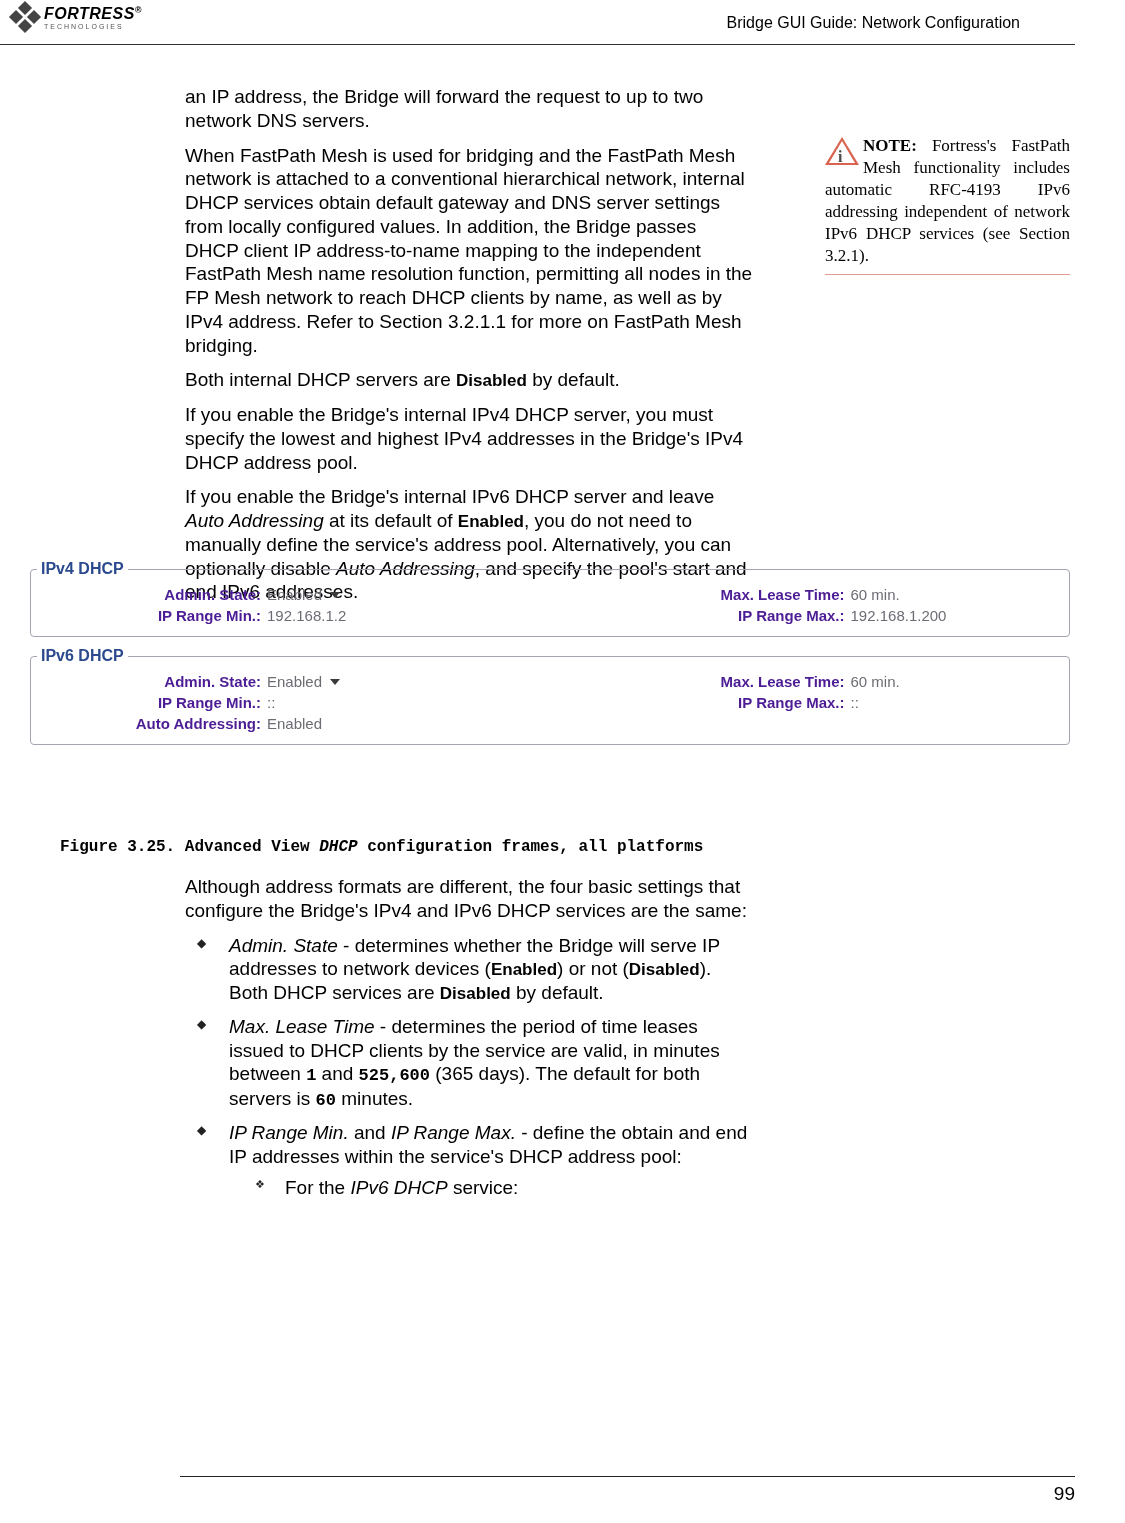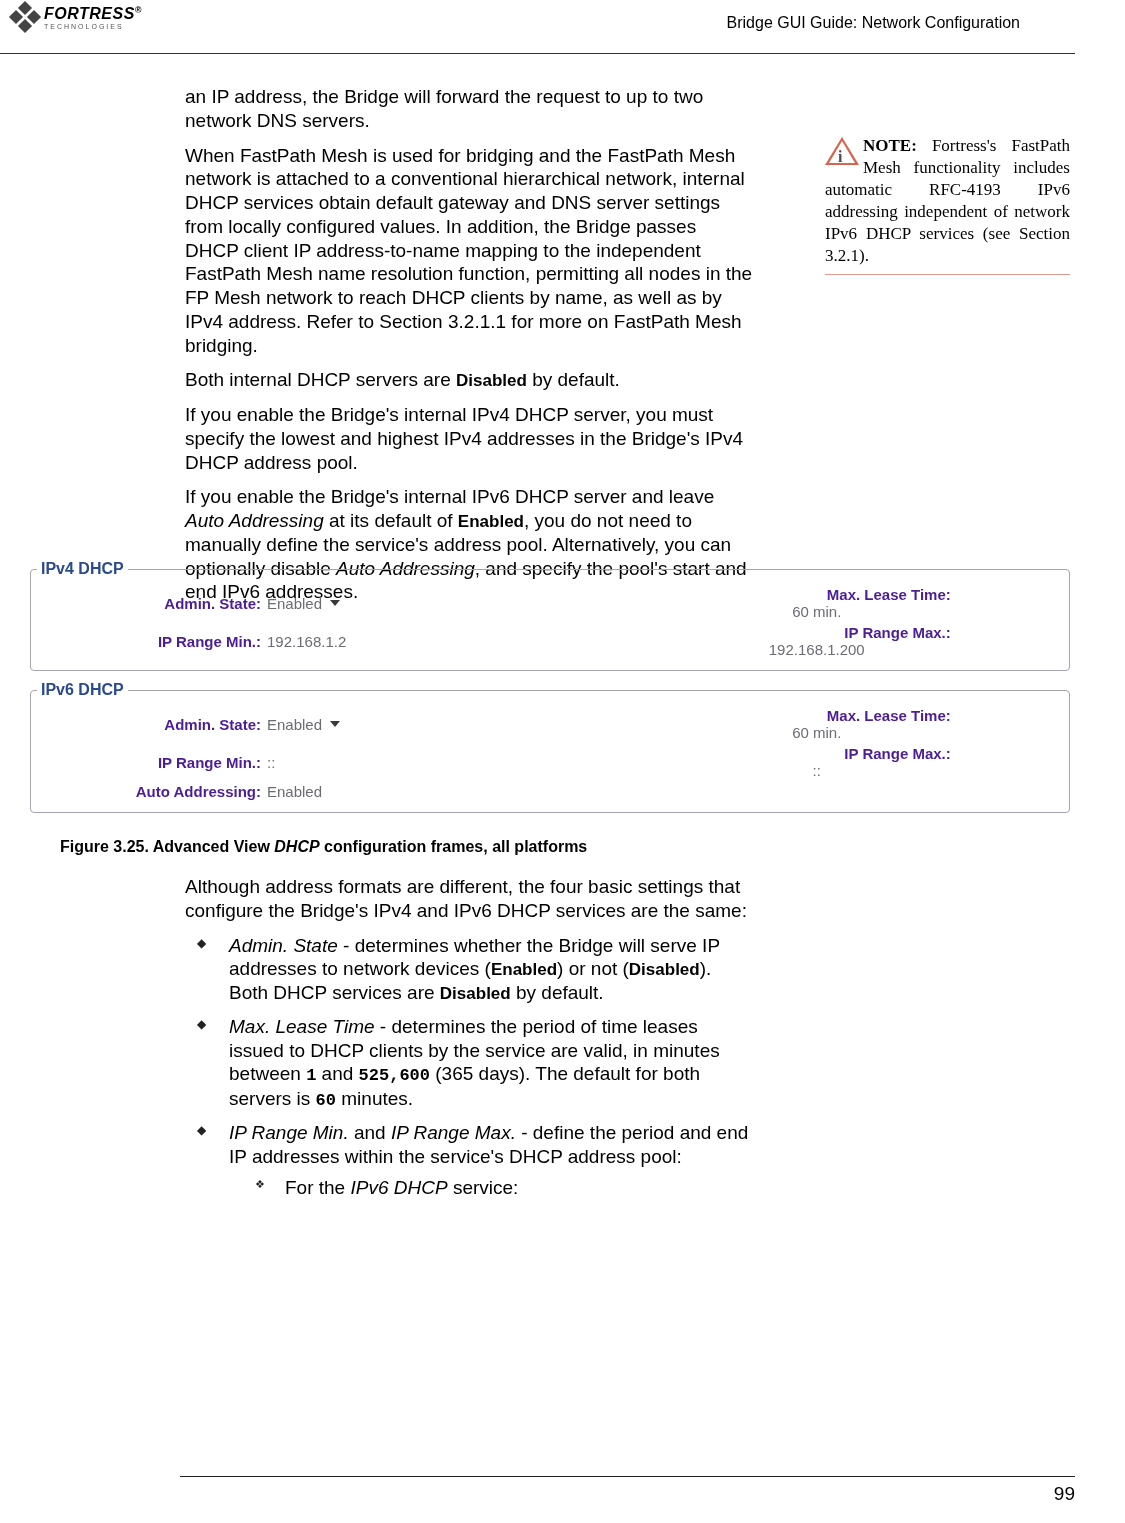--- a/index.html
+++ b/index.html
@@ -6,21 +6,21 @@
     body {
       font-family: Arial, Helvetica, sans-serif;
       width: 1125px;
       height: 1523px;
       position: relative;
       background: #fff;
       color: #000;
     }
     .header {
       position: relative;
-      height: 54px;
+      height: 45px;
       border-bottom: 1.5px solid #333;
       margin: 0 50px 0 0;
     }
     .logo {
       position: absolute;
       left: 12px;
       top: 4px;
       display: flex;
       align-items: center;
     }
@@ -125,21 +125,21 @@
     }
     .dhcp-row {
       display: flex;
       padding: 2px 0;
     }
     .dhcp-left, .dhcp-right {
       display: flex;
       align-items: center;
     }
     .dhcp-left { width: 52%; }
-    .dhcp-right { width: 48%; flex-direction: column; }
+    .dhcp-right { width: 48%; }
     .dhcp-label {
       width: 230px;
       text-align: right;
       font-weight: bold;
       color: #4c1d95;
       padding-right: 6px;
     }
     .dhcp-right .dhcp-label { width: 280px; }
     .dhcp-value { color: #6c6c75; }
     .dropdown {
@@ -153,21 +153,21 @@
       border-right: 5px solid transparent;
       border-top: 6px solid #3a3a3a;
       display: inline-block;
     }
 
     .figure-caption {
       position: absolute;
       left: 60px;
       top: 838px;
       font-size: 16px;
-      font-family: Liberation Sans, sans-serif;
+      font-family: Liberation Mono, monospace;
       font-weight: bold;
     }
     .figure-caption .fci { font-style: italic; font-weight: bold; }
 
     .content2 {
       position: absolute;
       left: 185px;
       top: 875px;
       width: 568px;
       font-size: 19px;
@@ -308,21 +308,21 @@
 
 <div class="figure-caption">
   <span>Figure 3.25. Advanced View </span><span class="fci">DHCP</span><span> configuration frames, all platforms</span>
 </div>
 
 <div class="content2">
   <p>Although address formats are different, the four basic settings that configure the Bridge's IPv4 and IPv6 DHCP services are the same:</p>
   <ul class="diamond-list">
     <li><span class="italic">Admin. State</span><span> - determines whether the Bridge will serve IP addresses to network devices (</span><span class="bold-inline">Enabled</span><span>) or not (</span><span class="bold-inline">Disabled</span><span>). Both DHCP services are </span><span class="bold-inline">Disabled</span><span> by default.</span></li>
     <li><span class="italic">Max. Lease Time</span><span> - determines the period of time leases issued to DHCP clients by the service are valid, in minutes between </span><span class="mono">1</span><span> and </span><span class="mono">525,600</span><span> (365 days). The default for both servers is </span><span class="mono">60</span><span> minutes.</span></li>
-    <li><span class="italic">IP Range Min.</span><span> and </span><span class="italic">IP Range Max.</span><span> - define the period and end IP addresses within the service's DHCP address pool:</span>
+    <li><span class="italic">IP Range Min.</span><span> and </span><span class="italic">IP Range Max.</span><span> - define the obtain and end IP addresses within the service's DHCP address pool:</span>
       <ul class="square-list">
         <li><span>For the </span><span class="italic">IPv6 DHCP</span><span> service:</span></li>
       </ul>
     </li>
   </ul>
 </div>
 
 <div class="footer">
   <span>99</span>
 </div>

